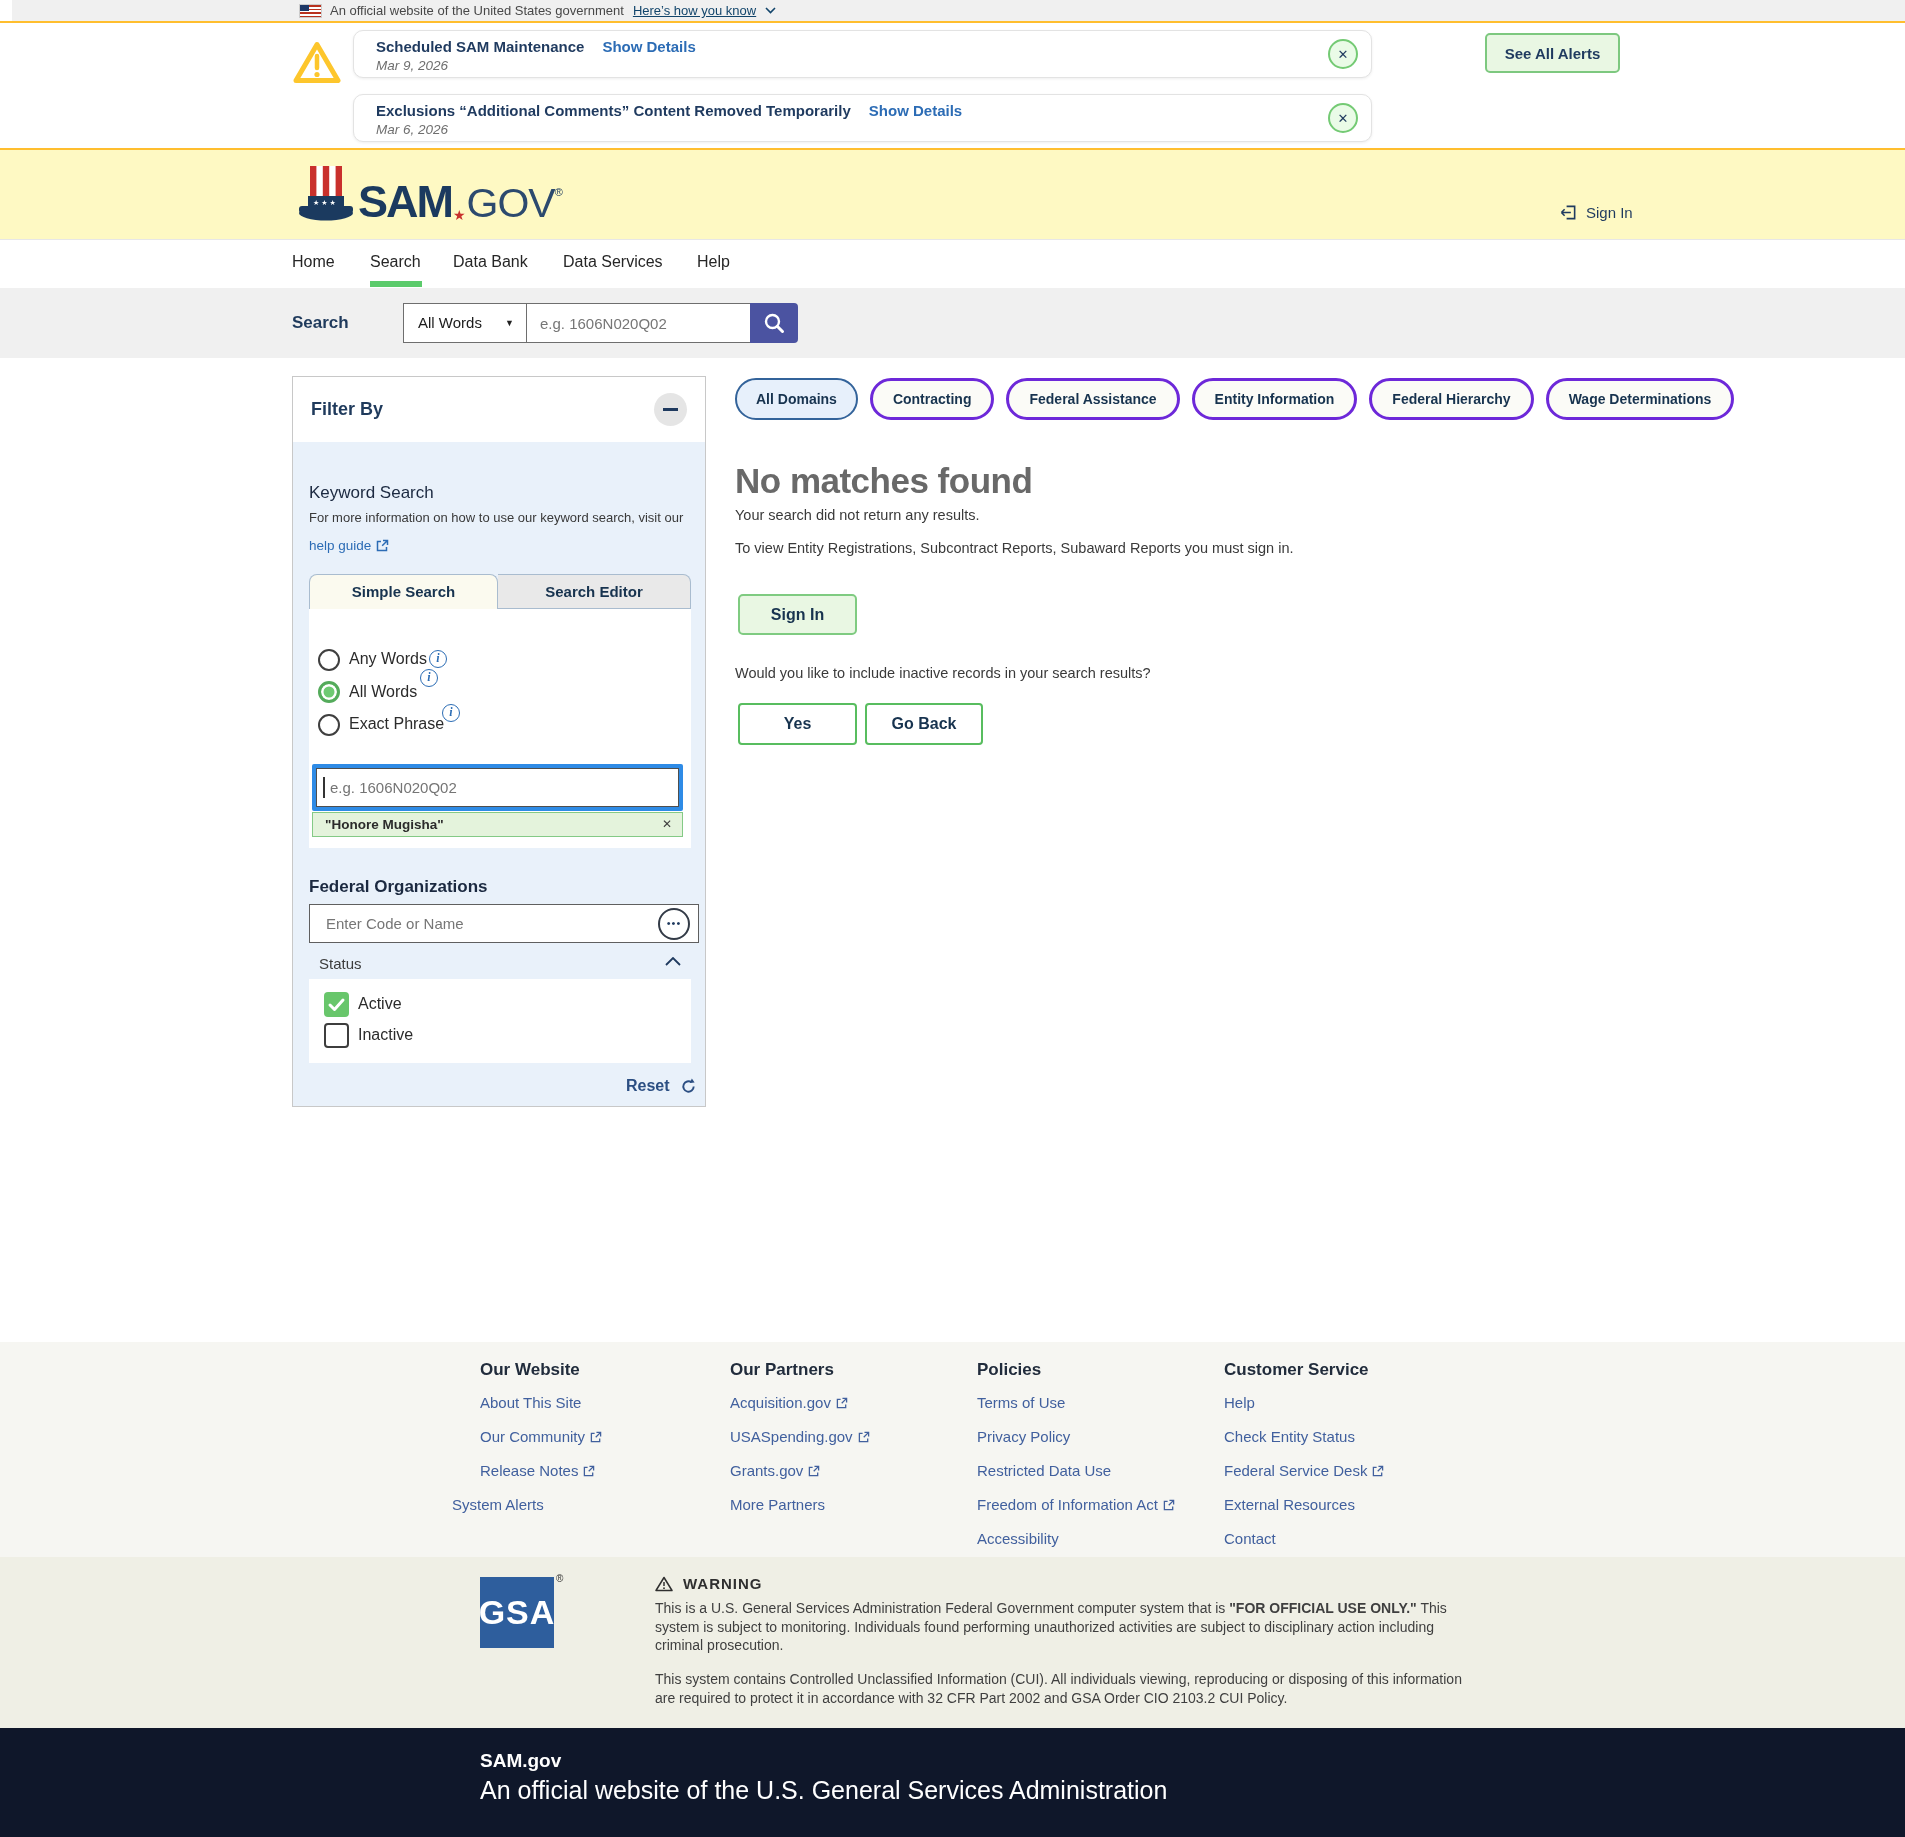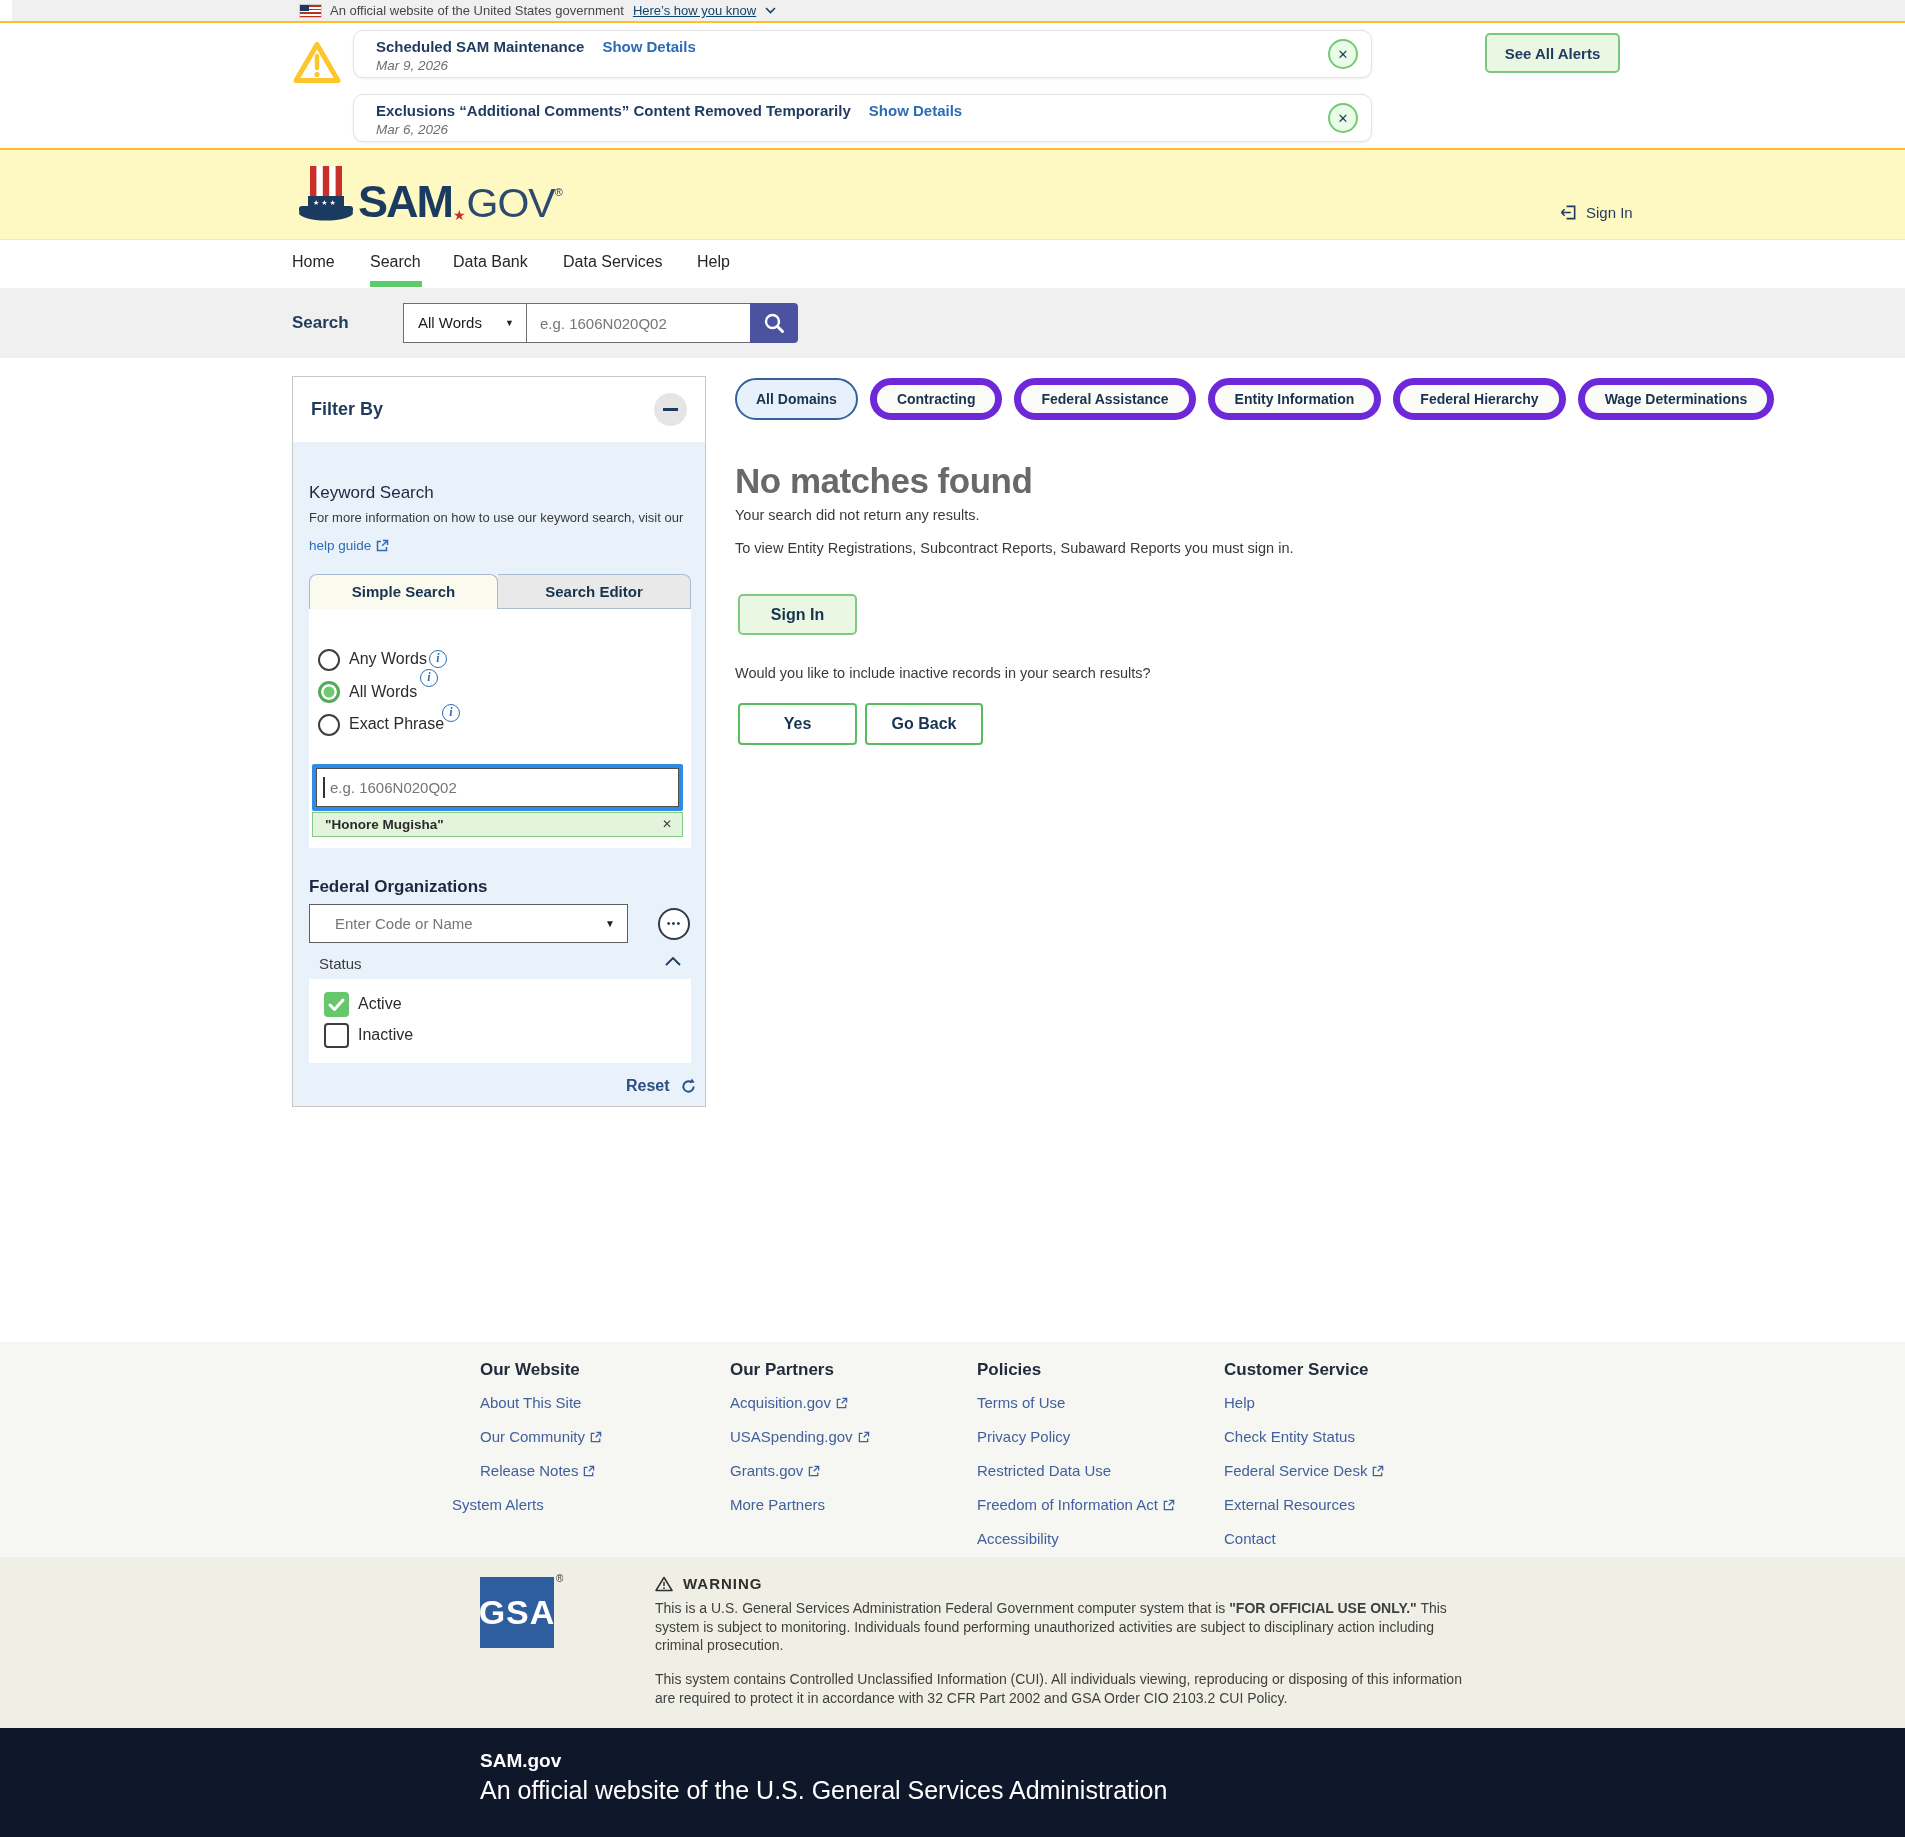--- a/index.html
+++ b/index.html
@@ -57,34 +57,34 @@
 .radio.sel{border:3px solid #54ab5b;background:#6eca72;box-shadow:inset 0 0 0 2.5px #fff}
 .radio-lb{position:absolute;left:40px;font-size:16px;color:#2b2b2b}
 .info{position:absolute;width:18px;height:18px;border-radius:50%;border:1.5px solid #2c6db5;color:#2c6db5;font-size:12px;font-style:italic;font-family:"Liberation Serif",serif;font-weight:700;text-align:center;line-height:15px}
 .ring{position:absolute;left:3px;top:155px;width:371px;height:47px;background:#2e8be6;border-radius:2px}
 .kw-input{position:absolute;left:4px;top:4px;width:363px;height:39px;border:1px solid #4e4e4e;font-size:15px;padding-left:13px;font-family:"Liberation Sans",sans-serif}
 .kw-input::placeholder{color:#757575}
 .caret{position:absolute;left:11px;top:13px;width:2px;height:21px;background:#333}
 .tag{position:absolute;left:3px;top:203px;width:371px;height:25px;background:#e4f3dc;border:1px solid #84ca86;font-size:13.5px;font-weight:700;color:#2b2b2b;line-height:23px;padding-left:12px}
 .tag-x{position:absolute;right:10px;top:0;font-weight:400;color:#3f3f3f;font-size:12px}
 .fo-h{position:absolute;left:16px;top:500px;font-size:17px;font-weight:700;color:#1b2940}
-.fo-dd{position:absolute;left:16px;top:527px;width:319px;height:39px;background:#fff;border:1px solid #5f5f5f;font-size:15px;color:#767676;line-height:37px;padding-left:25px}
+.fo-dd{position:absolute;left:16px;top:527px;width:390px;height:39px;background:#fff;border:1px solid #5f5f5f;font-size:15px;color:#767676;line-height:37px;padding-left:16px}
 .fo-dd .arr{position:absolute;right:12px;top:0;font-size:10px;color:#222}
 .more-btn{position:absolute;left:365px;top:531px;width:32px;height:32px;border-radius:50%;border:2px solid #333b47;background:#fff;color:#1f3a5f;text-align:center;line-height:26px;font-size:11px;letter-spacing:1px}
 .status-lb{position:absolute;left:26px;top:578px;font-size:15px;color:#3c3c3c}
 .status-chev{position:absolute;left:372px;top:580px}
 .status-box{position:absolute;left:16px;top:602px;width:382px;height:84px;background:#fff}
 .cb{position:absolute;left:15px;width:25px;height:25px;border-radius:4px}
 .cb.on{background:#68c66b}
 .cb.off{background:#fff;border:2px solid #3d3d3d}
 .cb-lb{position:absolute;left:49px;font-size:16px;color:#2b2b2b}
 .reset{position:absolute;left:333px;top:700px;display:flex;gap:10px;align-items:center;font-size:16px;font-weight:700;color:#2b4e82}
 
 #pills{left:735px;top:378px;display:flex;gap:12px}
-.pill{height:42px;border-radius:21px;display:flex;align-items:center;padding:0 20px;font-weight:700;font-size:14px;color:#17334f;background:#fbfbf7;border:7px solid #6d28d9}
+.pill{height:42px;border-radius:21px;display:flex;align-items:center;padding:0 20px;font-weight:700;font-size:14px;color:#17334f;background:#fbfbf7;border:3px solid #6d28d9}
 .pill.active{background:#e7f0fb;border:2px solid #33639a;padding:0 19px}
 #res-title{left:735px;top:461px;font-size:35px;font-weight:700;color:#696969;letter-spacing:-0.5px}
 #res-sub{left:735px;top:507px;font-size:14.5px;color:#3a3a3a}
 #res-note{left:735px;top:539px;width:575px;font-size:14.5px;line-height:19.5px;color:#3a3a3a}
 #res-signin{left:738px;top:594px;width:119px;height:41px;background:#e9f7e3;border:2px solid #7fcb81;border-radius:5px;font-weight:700;font-size:16px;color:#17334f;display:flex;align-items:center;justify-content:center}
 #res-q{left:735px;top:665px;font-size:14.5px;color:#3a3a3a}
 .res-btn{width:119px;height:42px;background:#fff;border:2px solid #58bd5f;border-radius:4px;font-weight:700;font-size:16px;color:#17334f;display:flex;align-items:center;justify-content:center}
 #res-yes{left:738px;top:703px}
 #res-goback{left:865px;top:703px;width:118px}
 

